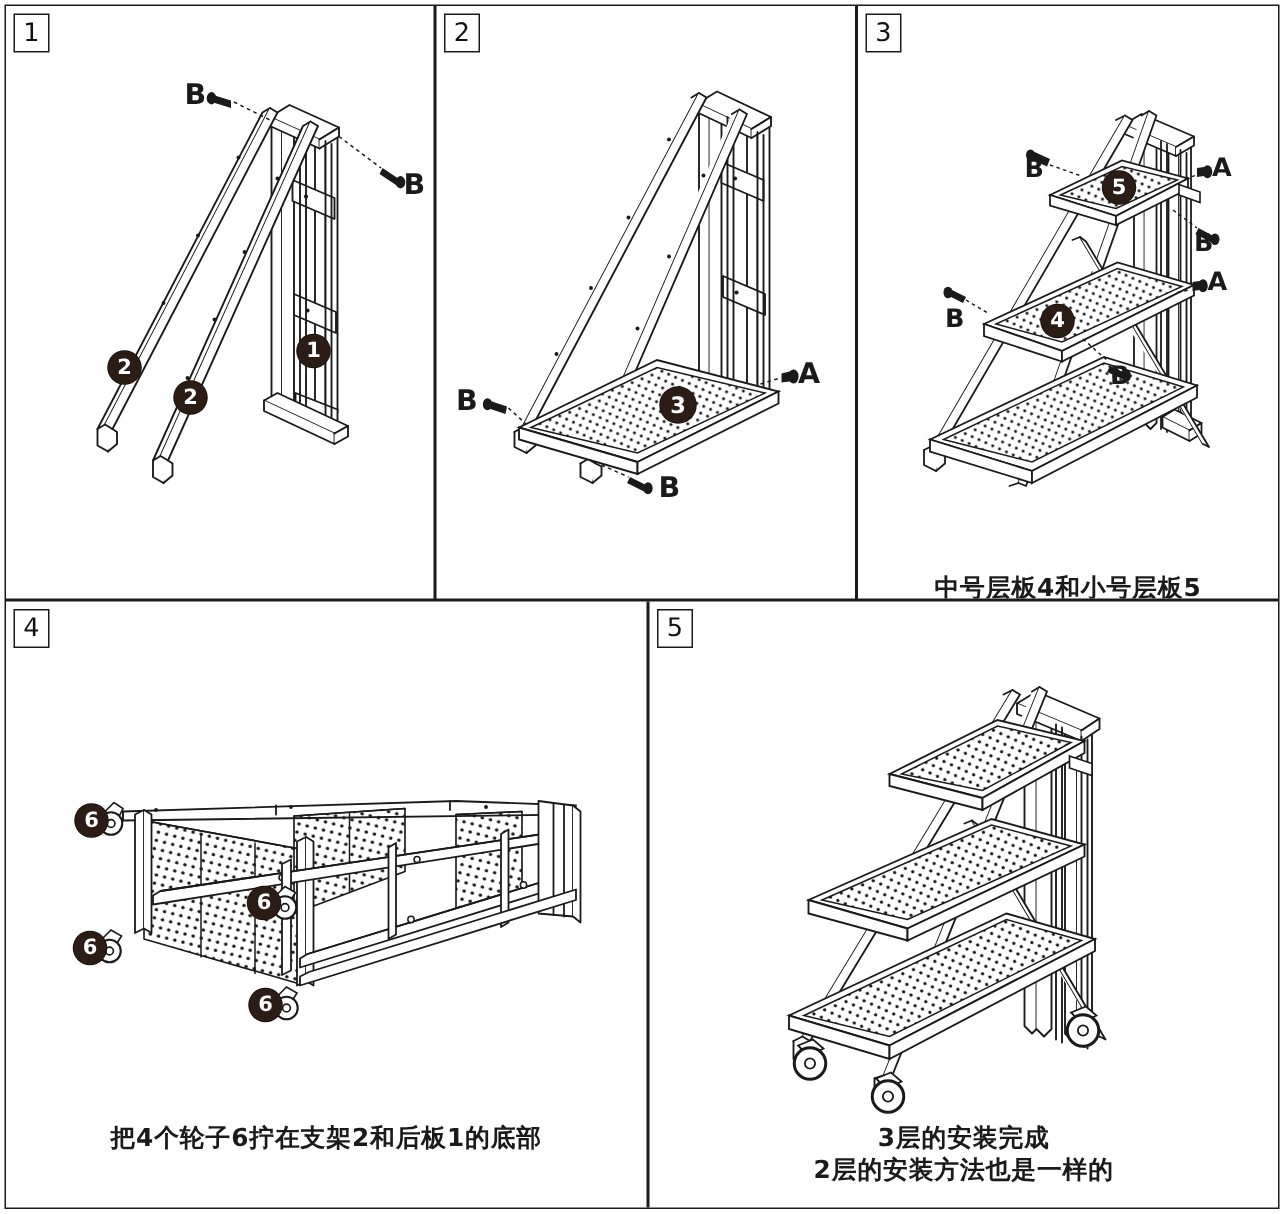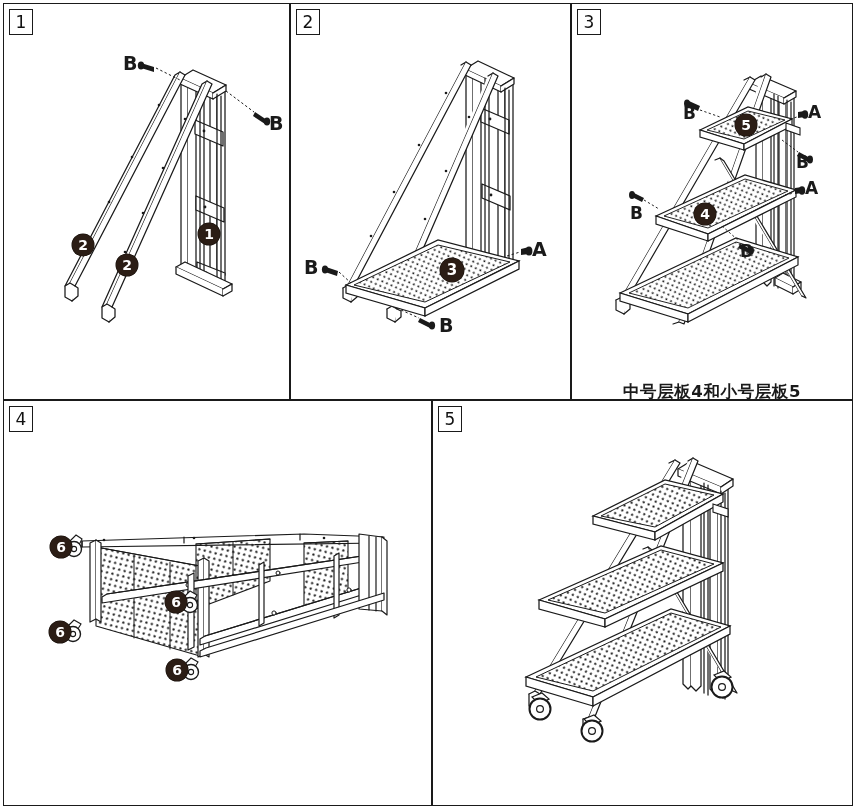--- a/index.html
+++ b/index.html
@@ -467,20 +467,21 @@
         <circle cx="187" cy="271" r="7.5" fill="#fff" stroke="#1a1a1a" stroke-width="1.4"></circle>
         <circle cx="187" cy="271" r="2.6" fill="#fff" stroke="#1a1a1a" stroke-width="1.1"></circle>
       </g>
     </svg>
 
     <div class="bubble" style="left:46px; top:135px; width:22px; height:22px; font-size:14px;">6</div>
     <div class="bubble" style="left:45px; top:220px; width:22px; height:22px; font-size:14px;">6</div>
     <div class="bubble" style="left:161px; top:190px; width:22px; height:22px; font-size:14px;">6</div>
     <div class="bubble" style="left:162px; top:258px; width:22px; height:22px; font-size:14px;">6</div>
 
+    <div class="caption" style="top:347px;">把4个轮子6拧在支架2和后板1的底部</div>
   </div>
 
   <div class="panel" style="left:433px; top:401px; width:419px; height:404px;">
     <div class="panel-num">5</div>
 
     <svg class="art" viewBox="0 0 419 404">
       <defs>
         <pattern id="mesh5" width="5.4" height="5.4" patternUnits="userSpaceOnUse" patternTransform="rotate(24)">
           <circle cx="1.4" cy="1.4" r="1.1" fill="#1a1a1a"></circle>
         </pattern>
@@ -547,15 +548,17 @@
         <circle cx="159" cy="330" r="10.5" fill="#fff" stroke="#1a1a1a" stroke-width="2"></circle>
         <circle cx="159" cy="330" r="3.4" fill="#fff" stroke="#1a1a1a" stroke-width="1.2"></circle>
       </g>
       <g>
         <path d="M281 274 L291 270 L298 276 L288 281 Z" fill="#fff" stroke="#1a1a1a" stroke-width="1.2"></path>
         <circle cx="289" cy="286" r="10.5" fill="#fff" stroke="#1a1a1a" stroke-width="2"></circle>
         <circle cx="289" cy="286" r="3.4" fill="#fff" stroke="#1a1a1a" stroke-width="1.2"></circle>
       </g>
     </svg>
 
+    <div class="caption two-line" style="top:347px;">3层的安装完成</div>
+    <div class="caption two-line" style="top:368px;">2层的安装方法也是一样的</div>
   </div>
 
 </div>
 
 </body></html>

